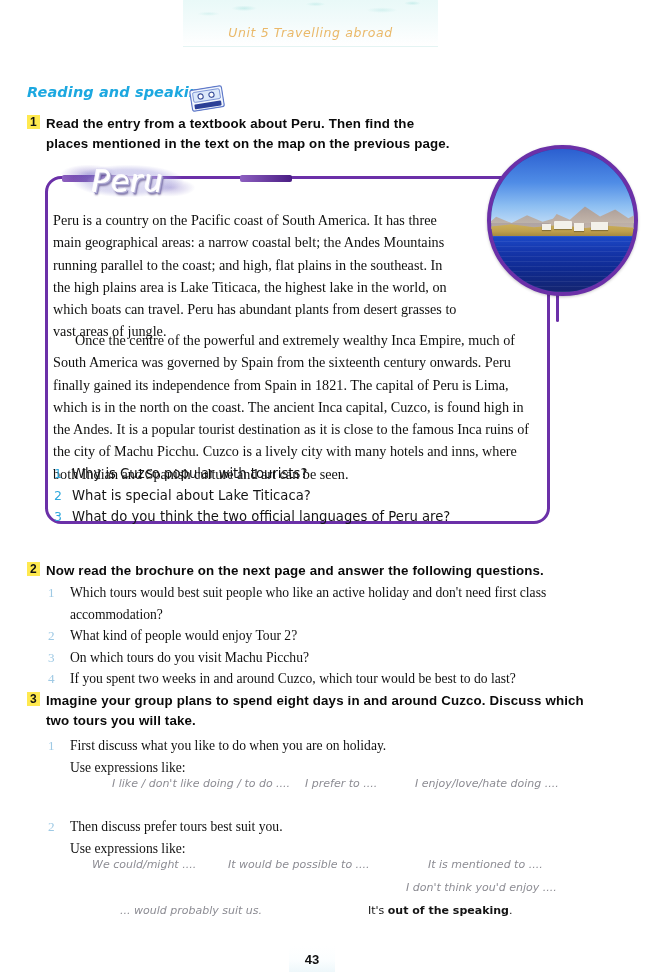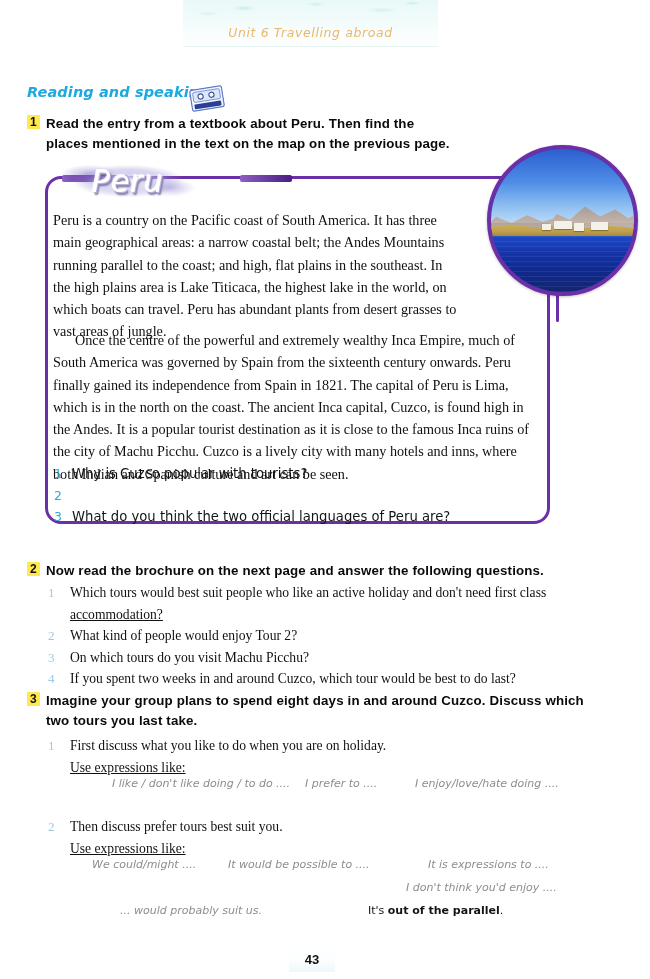--- a/index.html
+++ b/index.html
@@ -268,21 +268,21 @@
   .sl-num {
     width: 22px;
     flex: 0 0 22px;
     color: #9ec9e4;
     font-family: "Liberation Serif", serif;
     font-size: 13.2px;
   }
   .sl-text { flex: 1; }
   #sublist2 { left: 48px; top: 582px; width: 580px; }
   #sublist3 { left: 48px; top: 735px; width: 580px; }
-  .sl-sub { margin-left: 22px; font-family: "Liberation Serif", serif; font-size: 13.6px; line-height: 21.5px; color:#111;text-decoration:underline; }
+  .sl-sub { margin-left: 22px; font-family: "Liberation Serif", serif; font-size: 13.6px; line-height: 21.5px; color:#111; }
 
   
   .expr-block { position: absolute; width: 580px; }
   #expr1 { left: 48px; top: 777px; }
   #expr2 { left: 48px; top: 858px; }
   .expr-line {
     position: relative;
     height: 23px;
     font-family: "DejaVu Sans", sans-serif;
     font-style: italic;
@@ -310,21 +310,21 @@
     font-family: "Liberation Sans", sans-serif;
     font-weight: bold;
     font-size: 13px;
     color: #111;
   }
 </style>
 </head>
 <body>
 
 <div id="unit-header">
-  <div id="unit-header-text">Unit 6  Travelling abroad</div>
+  <div id="unit-header-text">Unit 5  Travelling abroad</div>
 </div>
 
 <div id="section-heading">Reading and speaking</div>
 <div id="cassette-icon">
   <svg viewBox="0 0 34 23" width="34" height="23">
     <rect x="1" y="1" width="32" height="21" rx="2" fill="#f2f7fd" stroke="#5f79c9" stroke-width="1.2"></rect>
     <rect x="3.5" y="3.5" width="27" height="10" rx="1.5" fill="#dbe8fa" stroke="#6d86cf" stroke-width="0.8"></rect>
     <circle cx="11" cy="8.5" r="2.6" fill="#ffffff" stroke="#3a4f9b" stroke-width="1.1"></circle>
     <circle cx="22" cy="8.5" r="2.6" fill="#ffffff" stroke="#3a4f9b" stroke-width="1.1"></circle>
     <rect x="3.5" y="15.5" width="27" height="5" rx="1" fill="#2b3f96"></rect>
@@ -349,20 +349,21 @@
 <div class="reading" id="para1">Peru is a country on the Pacific coast of South America. It has three main geographical areas: a narrow coastal belt; the Andes Mountains running <b>parallel</b> to the coast; and high, flat plains in the southeast. In the high plains area is Lake Titicaca, the highest lake in the world, on which boats can travel. Peru has <b>abundant</b> plants from desert grasses to vast areas of jungle.</div>
 <div class="reading" id="para2">Once the centre of the powerful and extremely wealthy Inca Empire, much of South America was <b>governed</b> by Spain from the sixteenth century onwards. Peru finally gained its independence from Spain in 1821. The capital of Peru is Lima, which is in the north on the coast. The ancient Inca capital, Cuzco, is found high in the Andes. It is a popular tourist <b>destination</b> as it is close to the famous Inca ruins of the city of Machu Picchu. Cuzco is a lively city with many hotels and <b>inns</b>, where both Indian and Spanish culture and art can be seen.</div>
 
 <div id="panel-questions">
   <div class="pq-row">
     <span class="pq-num">1</span>
     <span class="pq-text">Why is Cuzco popular with tourists?</span>
   </div>
   <div class="pq-row">
     <span class="pq-num">2</span>
+    <span class="pq-text">What is special about Lake Titicaca?</span>
   </div>
   <div class="pq-row">
     <span class="pq-num">3</span>
     <span class="pq-text">What do you think the two official languages of Peru are?</span>
   </div>
 </div>
 
 <div id="photo-stem"></div>
 <div id="photo-circle">
   <div class="ph-sky"></div>
@@ -397,21 +398,21 @@
     <span class="sl-text">On which tours do you visit Machu Picchu?</span>
   </div>
   <div class="sl-row">
     <span class="sl-num">4</span>
     <span class="sl-text">If you spent two weeks in and around Cuzco, which tour would be best to do last?</span>
   </div>
 </div>
 
 <div class="task-head" id="task3">
   <span class="task-num">3</span><span class="t-body">Imagine your group plans to spend eight days in and around Cuzco. Discuss which</span>
-  <span class="line2">two tours you last take.</span>
+  <span class="line2">two tours you will take.</span>
 </div>
 
 <div class="sublist" id="sublist3">
   <div class="sl-row">
     <span class="sl-num">1</span>
     <span class="sl-text">First discuss what you like to do when you are on holiday.</span>
   </div>
   <div class="sl-sub">Use expressions like:</div>
 </div>
 
@@ -428,26 +429,26 @@
     <span class="sl-num">2</span>
     <span class="sl-text">Then discuss prefer tours best suit you.</span>
   </div>
   <div class="sl-sub">Use expressions like:</div>
 </div>
 
 <div class="expr-block" id="expr2">
   <div class="expr-line">
     <span style="left:44px">We could/might ....</span>
     <span style="left:180px">It would be possible to ....</span>
-    <span style="left:380px">It is expressions to ....</span>
+    <span style="left:380px">It is mentioned to ....</span>
   </div>
   <div class="expr-line">
     <span style="left:358px">I don't think you'd enjoy ....</span>
   </div>
   <div class="expr-line">
     <span style="left:72px">... would probably suit us.</span>
-    <span class="dark" id="expr-highlight" style="left:320px">It's <b>out of the parallel</b>.</span>
+    <span class="dark" id="expr-highlight" style="left:320px">It's <b>out of the speaking</b>.</span>
   </div>
 </div>
 
 <div id="page-footer">
   <span id="page-number">43</span>
 </div>
 
 </body></html>

